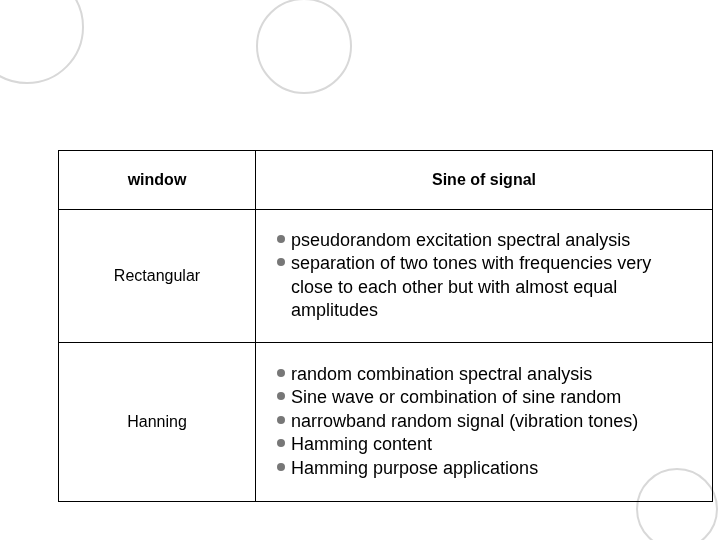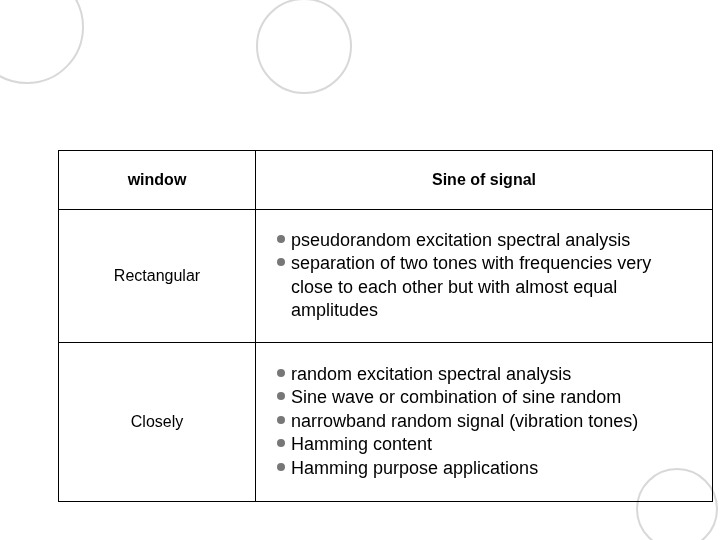--- a/index.html
+++ b/index.html
@@ -49,26 +49,26 @@
               </div>
           <div class="li">
                 <span class="dot"></span>
                 <span class="txt">separation of two tones with frequencies very close to each other but with almost equal amplitudes</span>
               </div>
         </div>
       </td>
     </tr>
 
     <tr>
-      <td class="row-label h-hann">Closely</td>
+      <td class="row-label h-hann">Hanning</td>
       <td class="h-hann">
         <div class="cell-body">
           <div class="li">
                 <span class="dot"></span>
-                <span class="txt">random excitation spectral analysis</span>
+                <span class="txt">random combination spectral analysis</span>
               </div>
           <div class="li">
                 <span class="dot"></span>
                 <span class="txt">Sine wave or combination of sine random</span>
               </div>
           <div class="li">
                 <span class="dot"></span>
                 <span class="txt">narrowband random signal (vibration tones)</span>
               </div>
           <div class="li">

